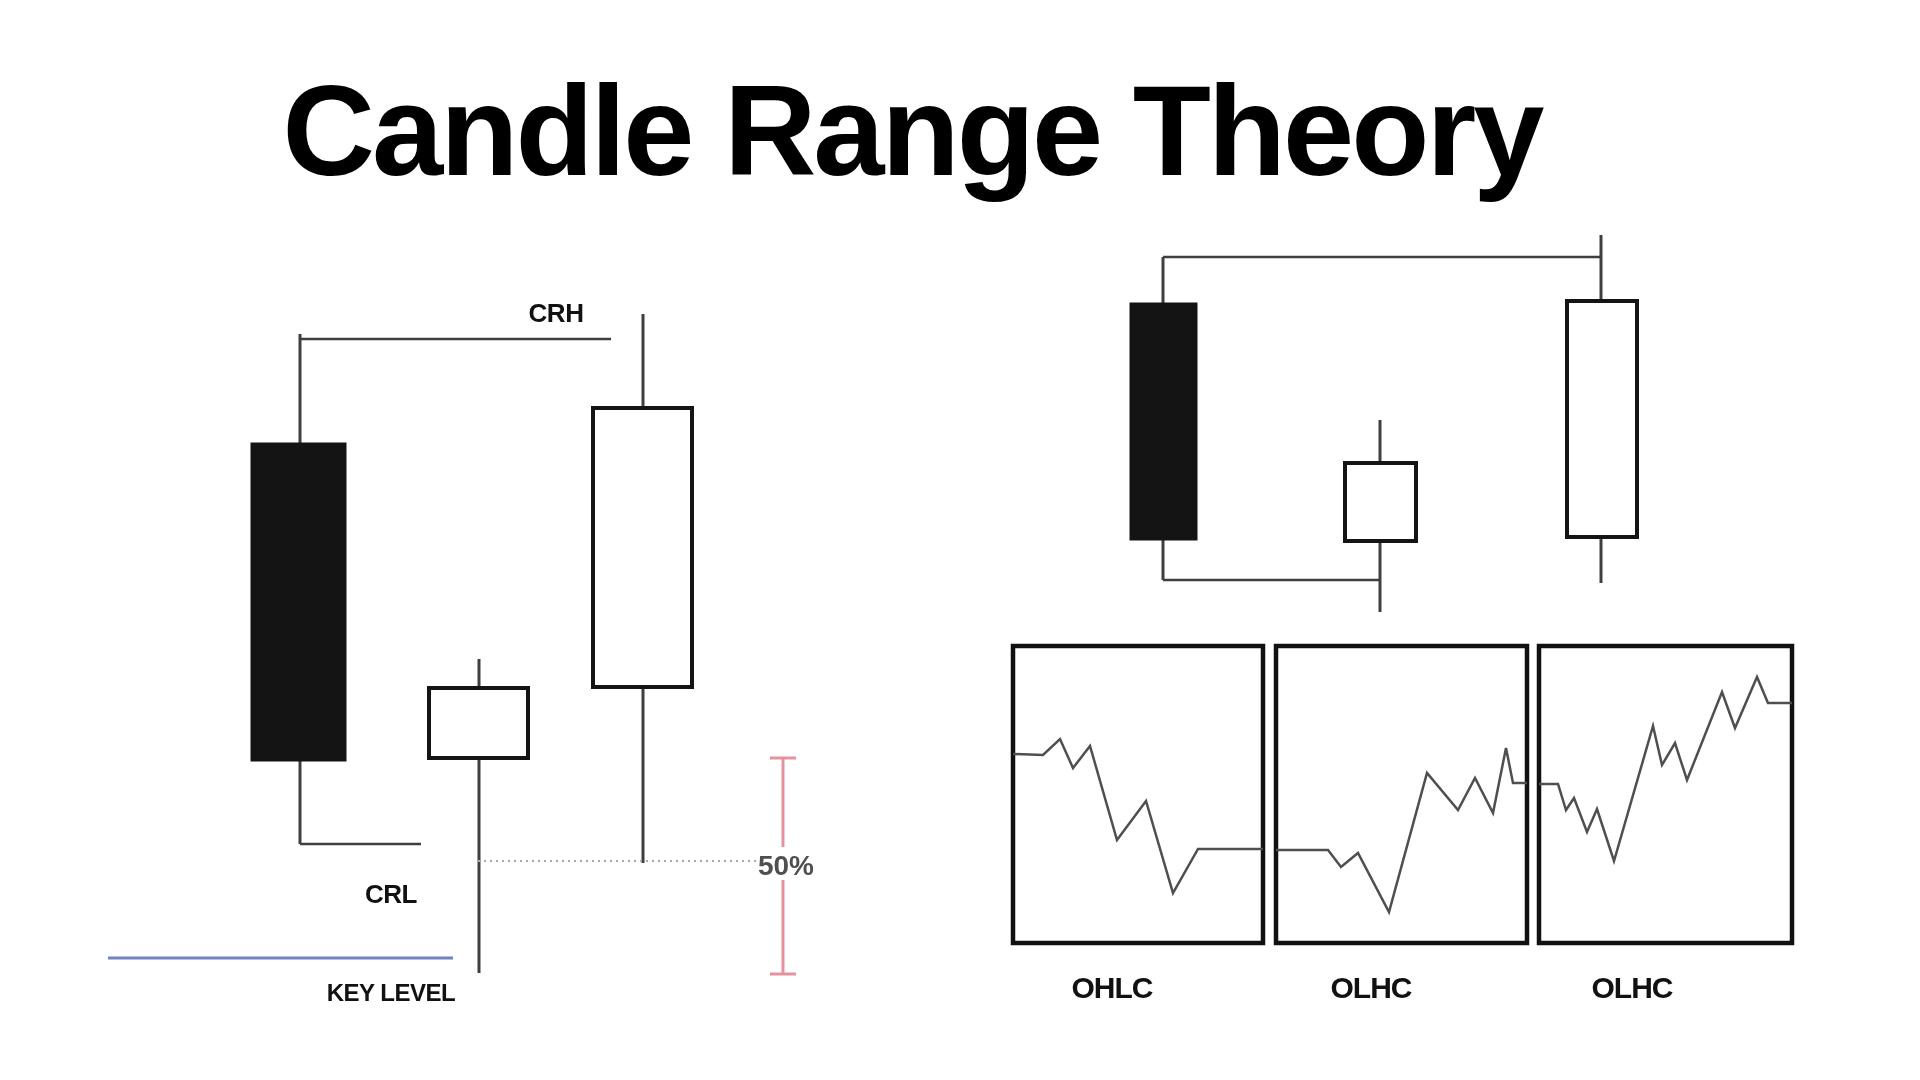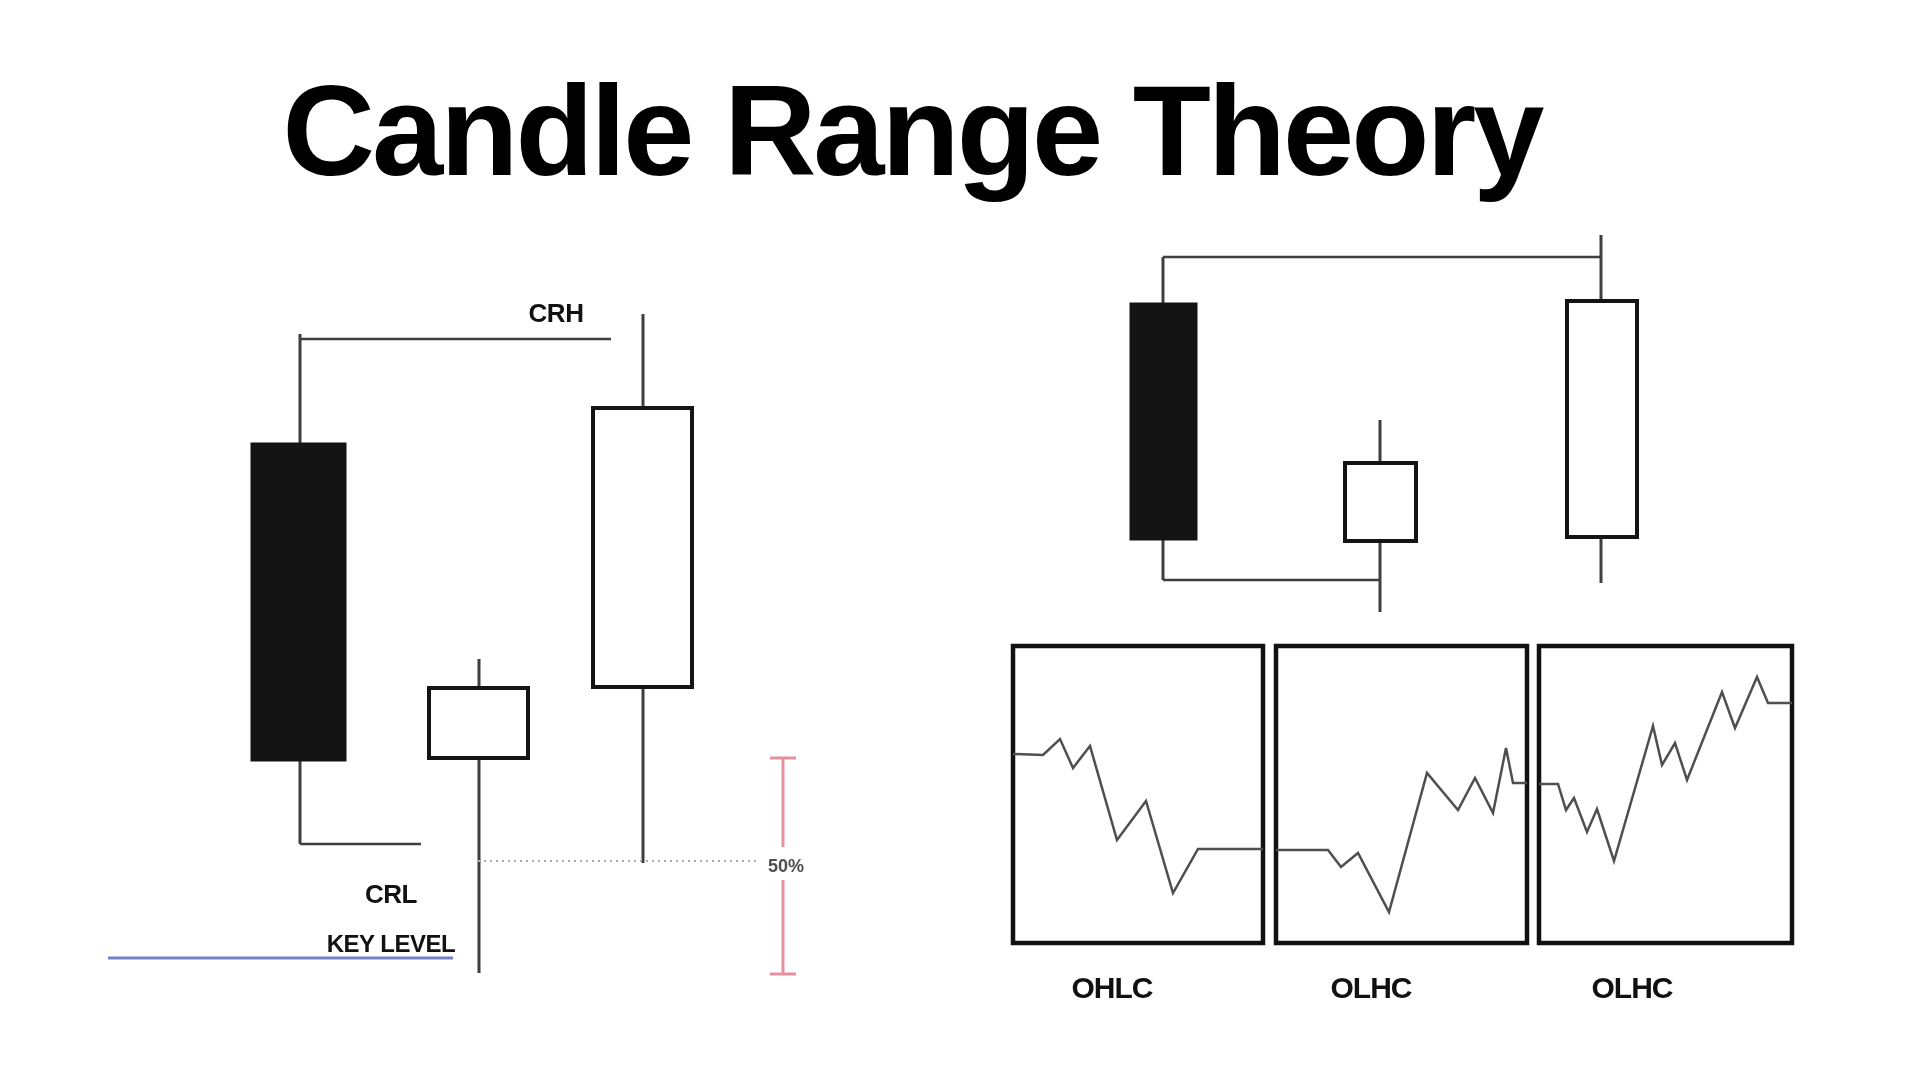--- a/index.html
+++ b/index.html
@@ -31,21 +31,21 @@
   .lbl {
     position: absolute;
     transform: translate(-50%, -50%);
     font-weight: bold;
     color: #111;
     white-space: nowrap;
     letter-spacing: -0.5px;
   }
   .lbl-crh, .lbl-crl { font-size: 26px; }
   .lbl-keylevel { font-size: 24px; }
-  .lbl-fifty { font-size: 18px; font-weight: 700; color: var(--gray_text, #4f4f4f); letter-spacing: 0; }
+  .lbl-fifty { font-size: 28px; font-weight: 700; color: var(--gray_text, #4f4f4f); letter-spacing: 0; }
   .lbl-panel { font-size: 30px; letter-spacing: -1px; }
 
   
   .wire   { stroke: var(--wire, #3f3f3f); stroke-width: 2.5; fill: none; }
   .wick   { stroke: var(--wire, #3f3f3f); stroke-width: 3; fill: none; }
   .body-dark  { fill: var(--ink, #141414); stroke: var(--ink, #141414); stroke-width: 1; }
   .body-light { fill: #ffffff; stroke: var(--ink, #141414); stroke-width: 4; }
   .dotted { stroke: var(--dotted, #aaa); stroke-width: 2; stroke-dasharray: 2 4; fill: none; }
   .pinkln { stroke: var(--pink, #e8919e); stroke-width: 3; fill: none; }
   .blueln { stroke: var(--blue, #7282c8); stroke-width: 3; fill: none; }
@@ -125,19 +125,19 @@
         <polyline class="spark" points="1013,754 1043,755 1060,739 1073,768 1090,746 1117,840 1146,801 1173,893 1198,849 1263,849"></polyline>
         <polyline class="spark" points="1276,850 1328,850 1341,867 1358,853 1389,912 1427,773 1458,810 1475,778 1493,813 1506,748 1513,783 1527,783"></polyline>
         <polyline class="spark" points="1539,784 1558,784 1566,810 1574,798 1587,832 1597,809 1614,861 1653,726 1662,765 1675,743 1687,780 1722,692 1735,728 1757,677 1768,703 1792,703"></polyline>
       </g>
     </g>
   </svg>
 
   <div class="lbl lbl-crh" style="left:556px; top:313px;">CRH</div>
   <div class="lbl lbl-crl" style="left:391px; top:894px;">CRL</div>
   <div class="lbl lbl-fifty" style="left:786px; top:866px;">50%</div>
-  <div class="lbl lbl-keylevel" style="left:391px; top:944px;">KEY LEVEL</div>
+  <div class="lbl lbl-keylevel" style="left:391px; top:993px;">KEY LEVEL</div>
 
   <div class="lbl lbl-panel" style="left:1112px; top:988px;">OHLC</div>
   <div class="lbl lbl-panel" style="left:1371px; top:988px;">OLHC</div>
   <div class="lbl lbl-panel" style="left:1632px; top:988px;">OLHC</div>
 
 </div>
 
 </body></html>

